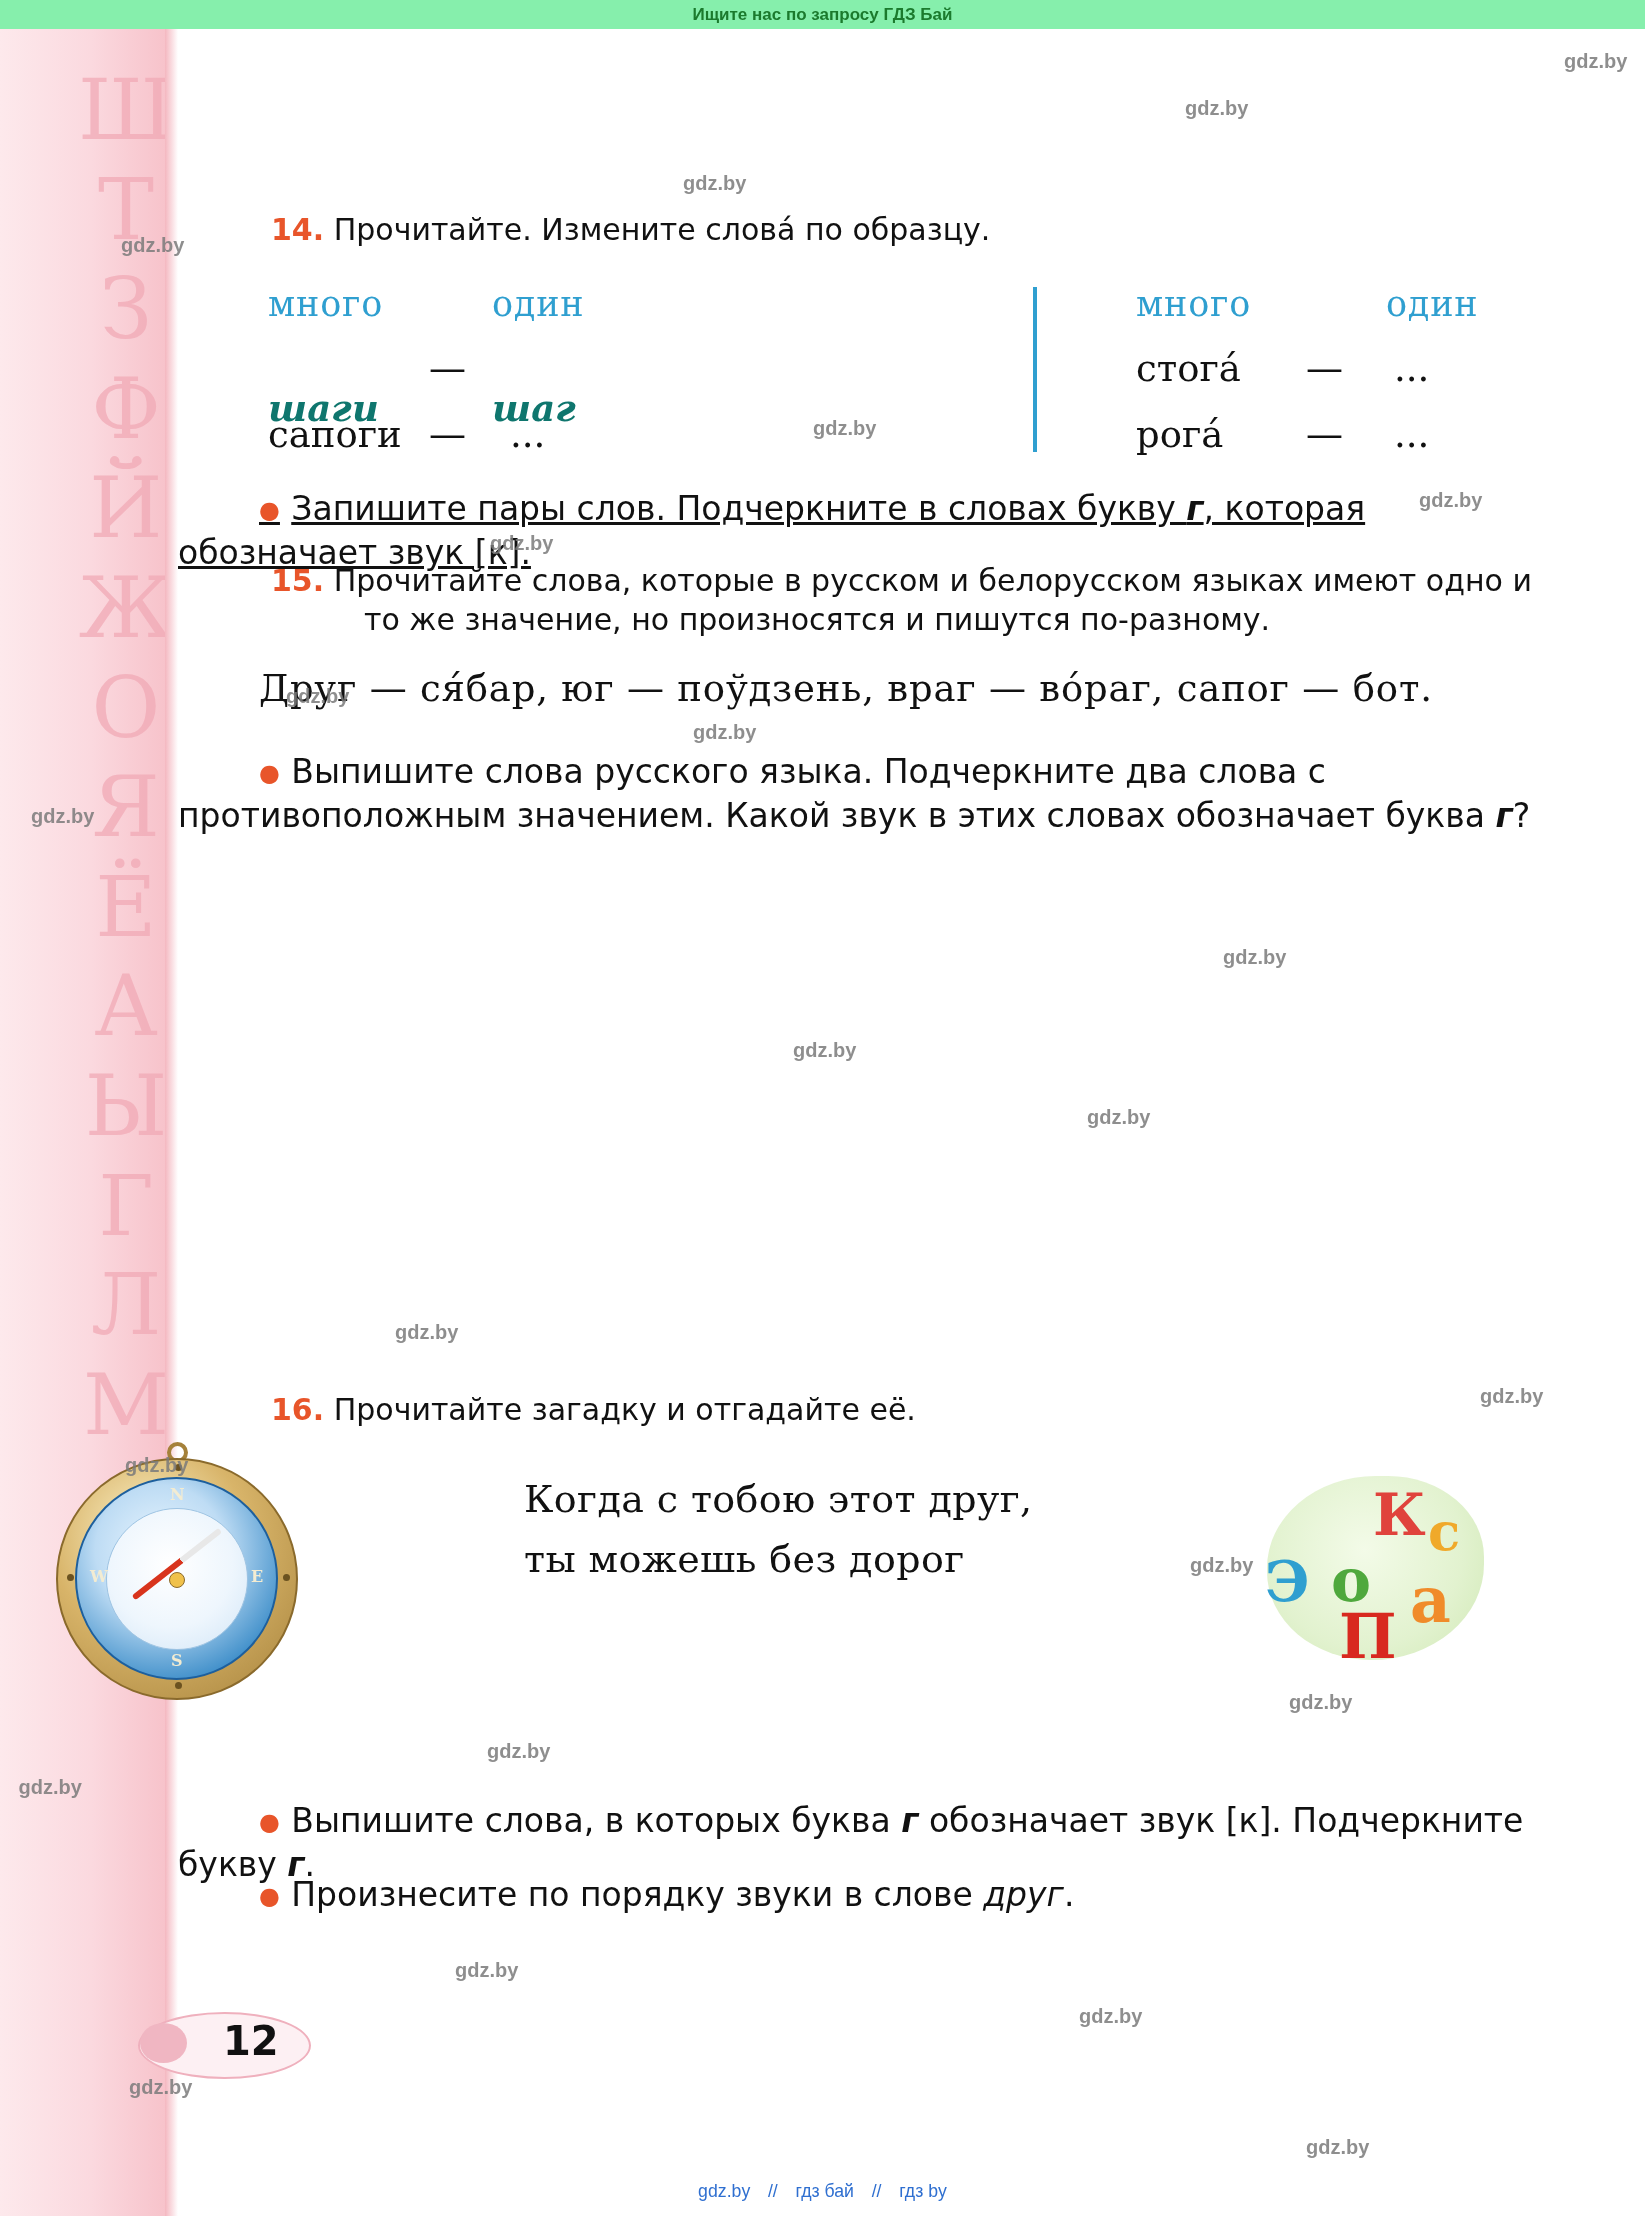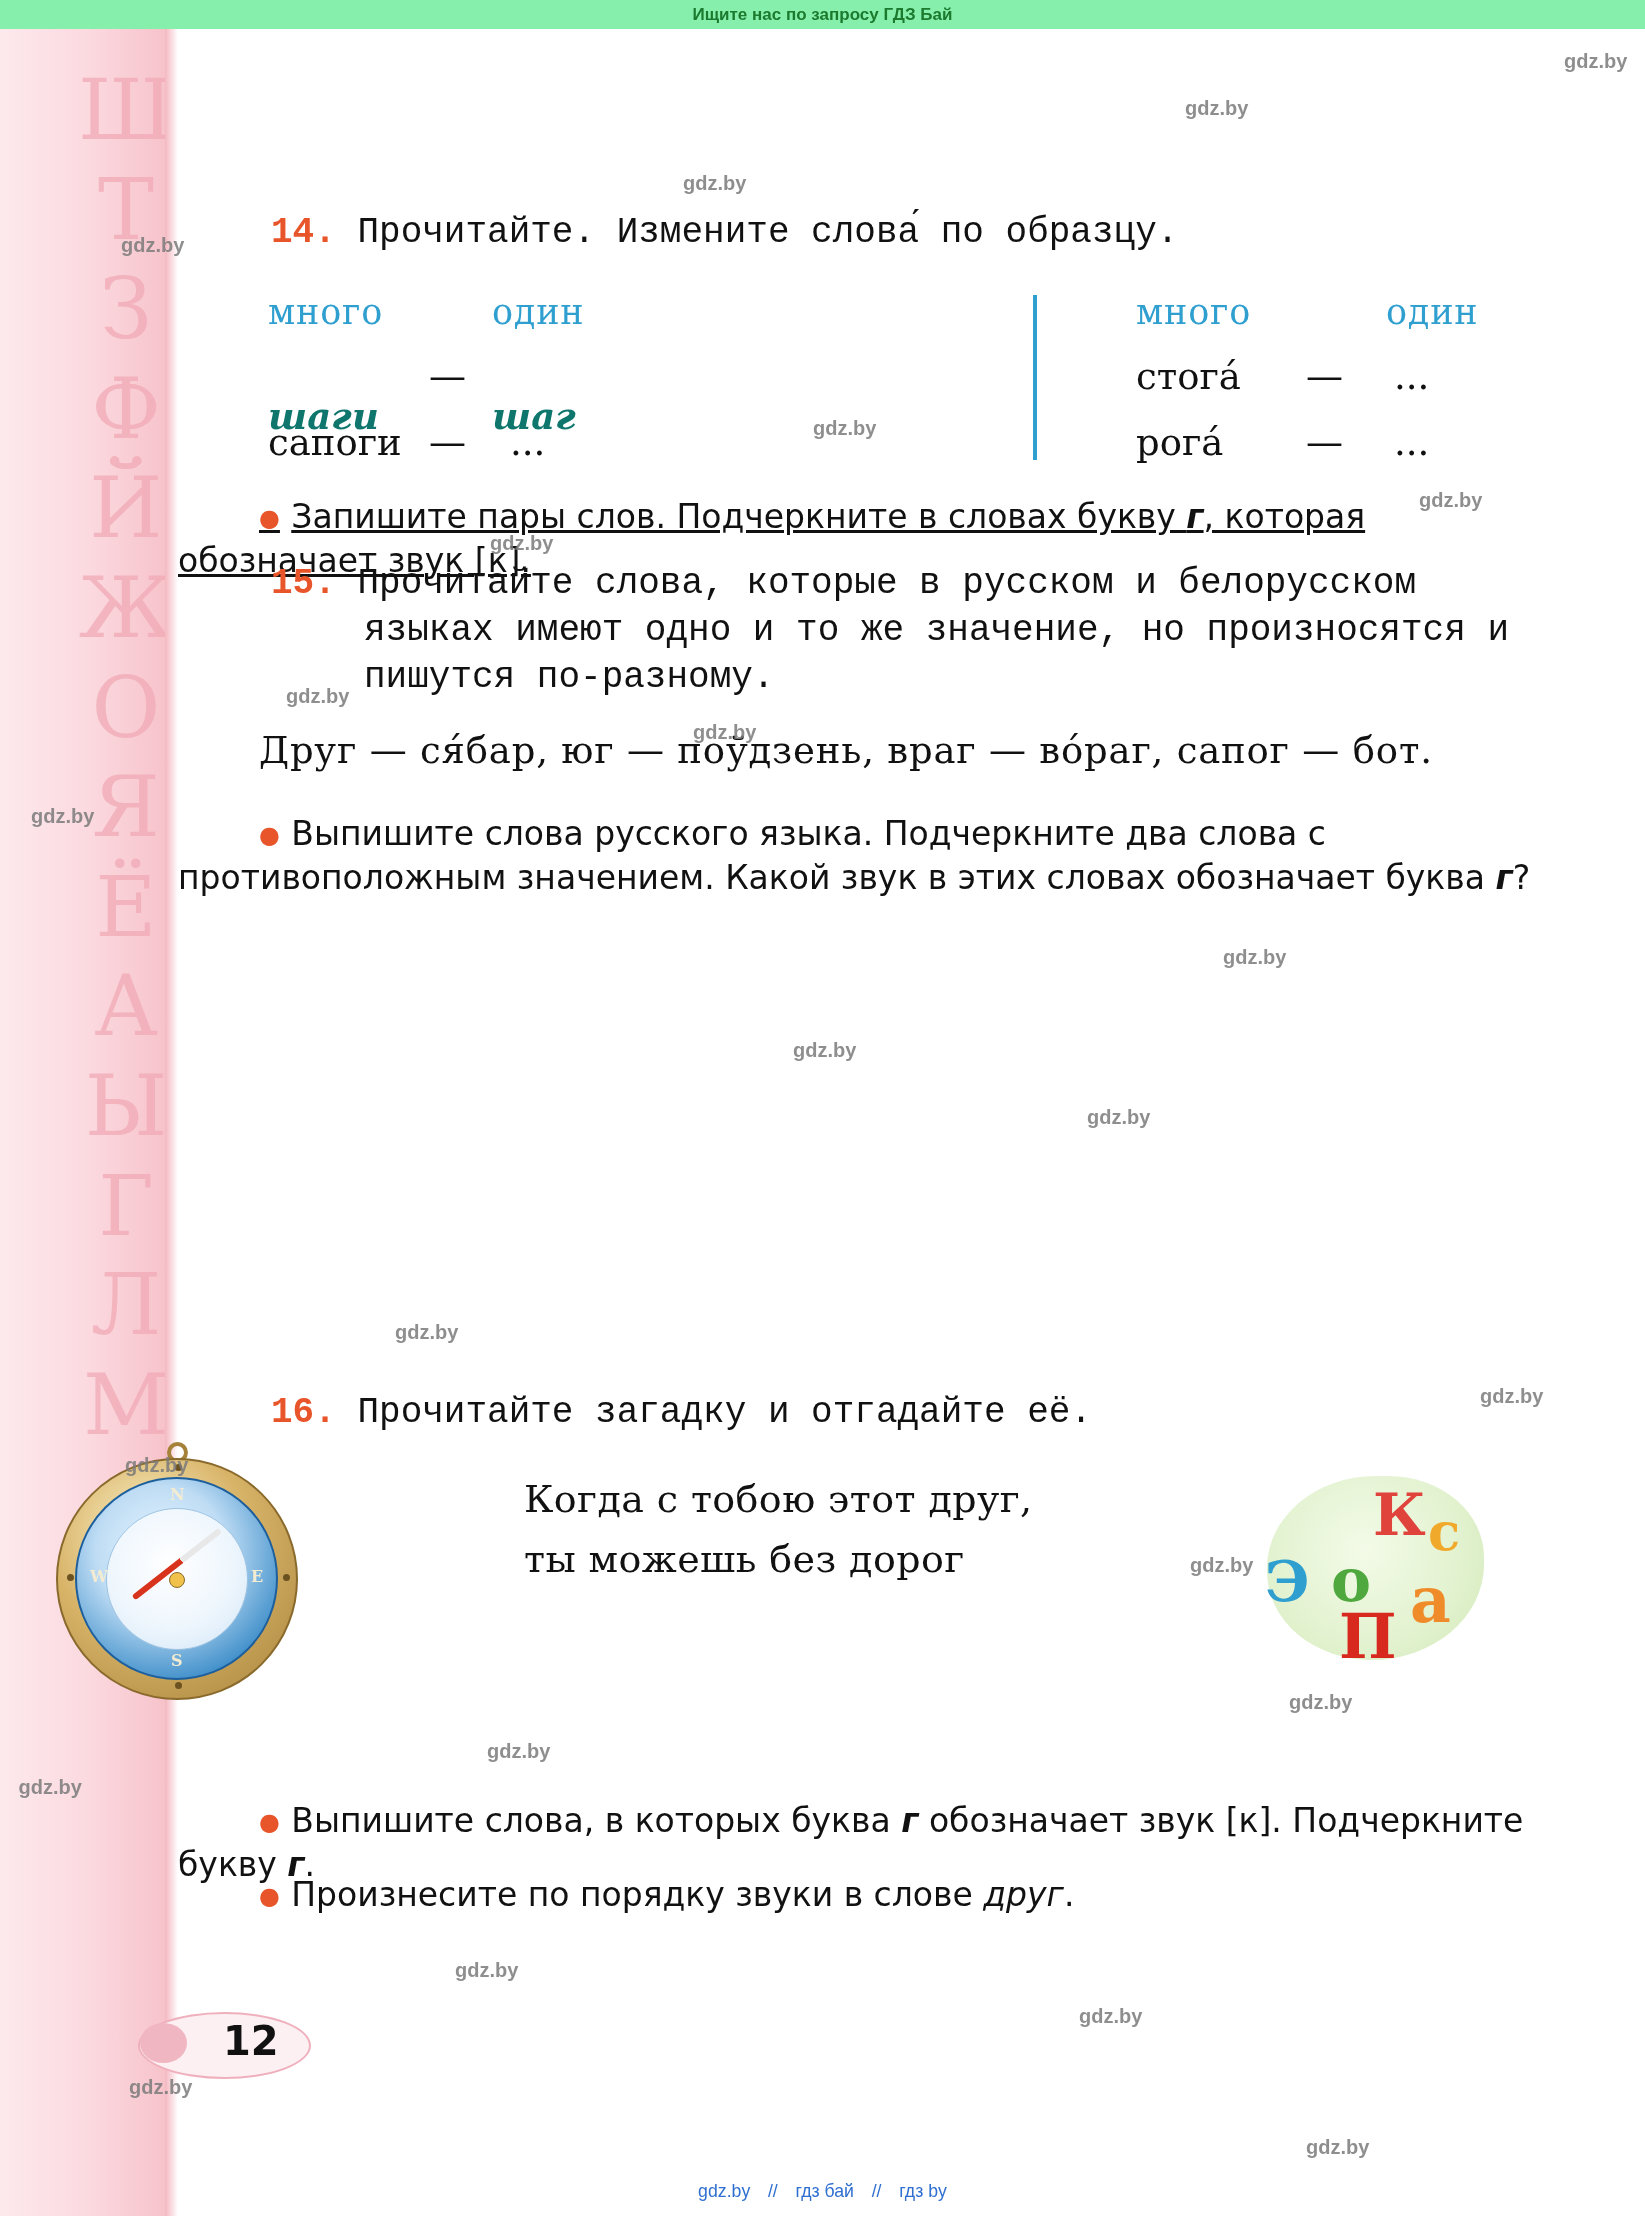--- a/index.html
+++ b/index.html
@@ -71,24 +71,23 @@
     width: 1467px;
     height: 2187px;
   }
 
   .num {
     color: #e8552a;
     font-weight: bold;
   }
 
   .ex {
-    font-size: 36px;
+    font-size: 30px;
     line-height: 1.30;
     color: #111;
-    font-family: Liberation Mono, monospace;
   }
   .ex-head {
     padding-left: 93px;
     text-indent: -93px;
     margin-left: 93px;
   }
 
   .bullet-para {
     position: relative;
     font-size: 33px;

